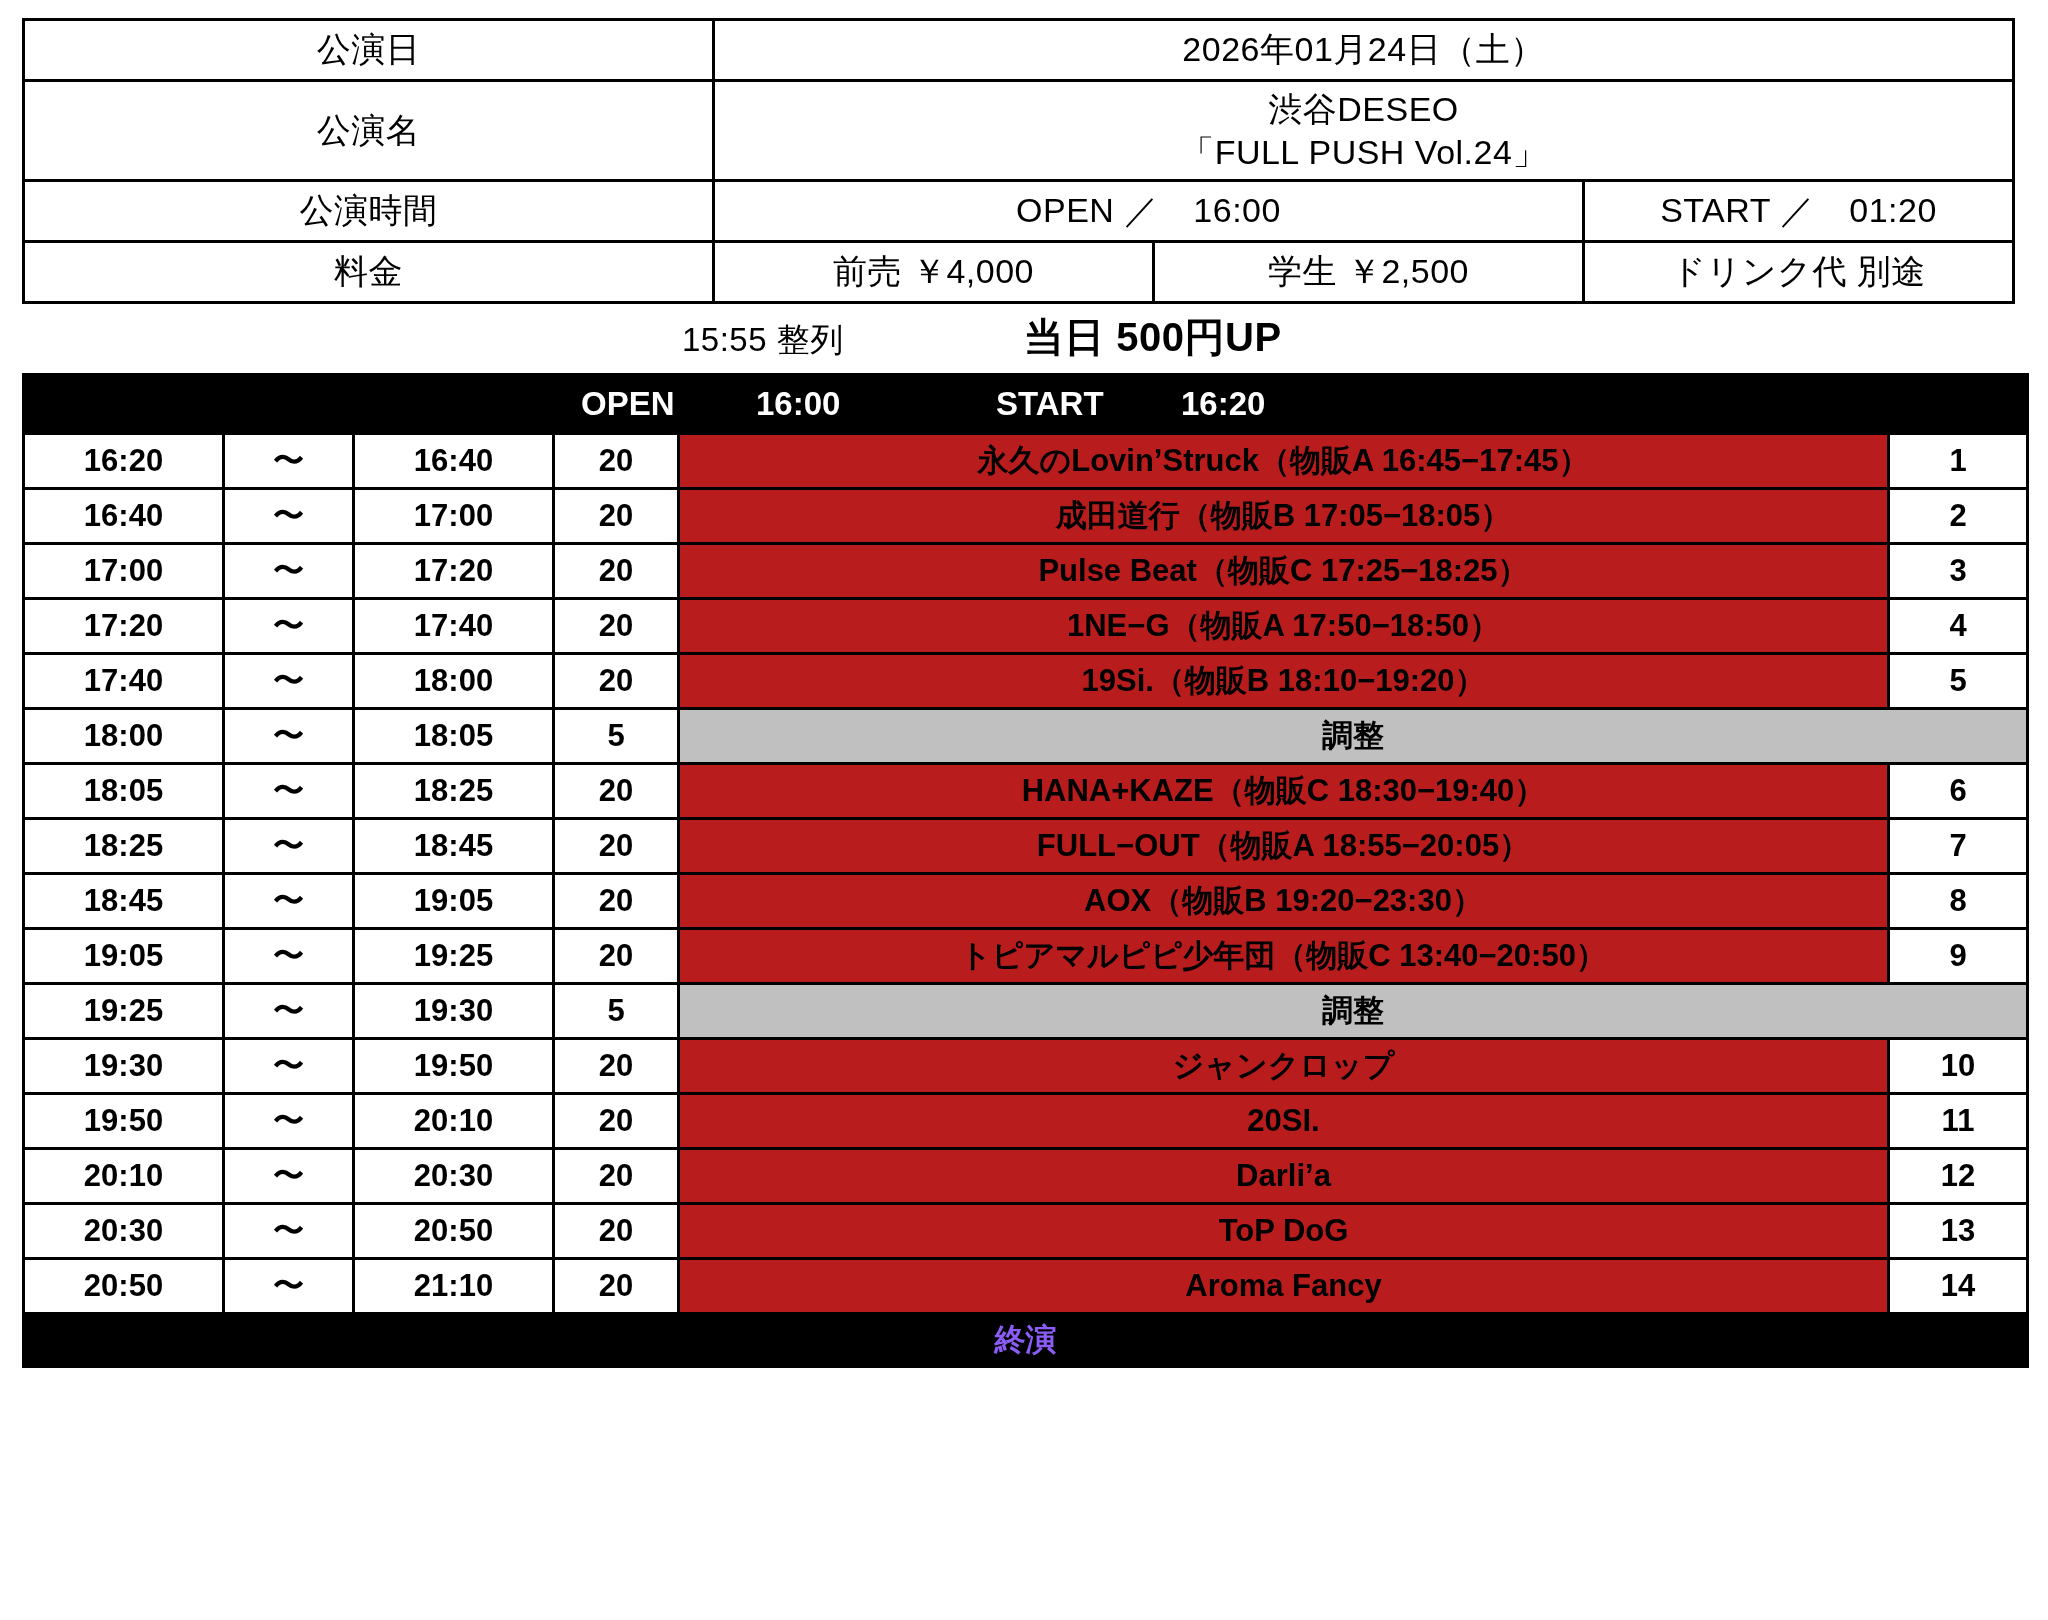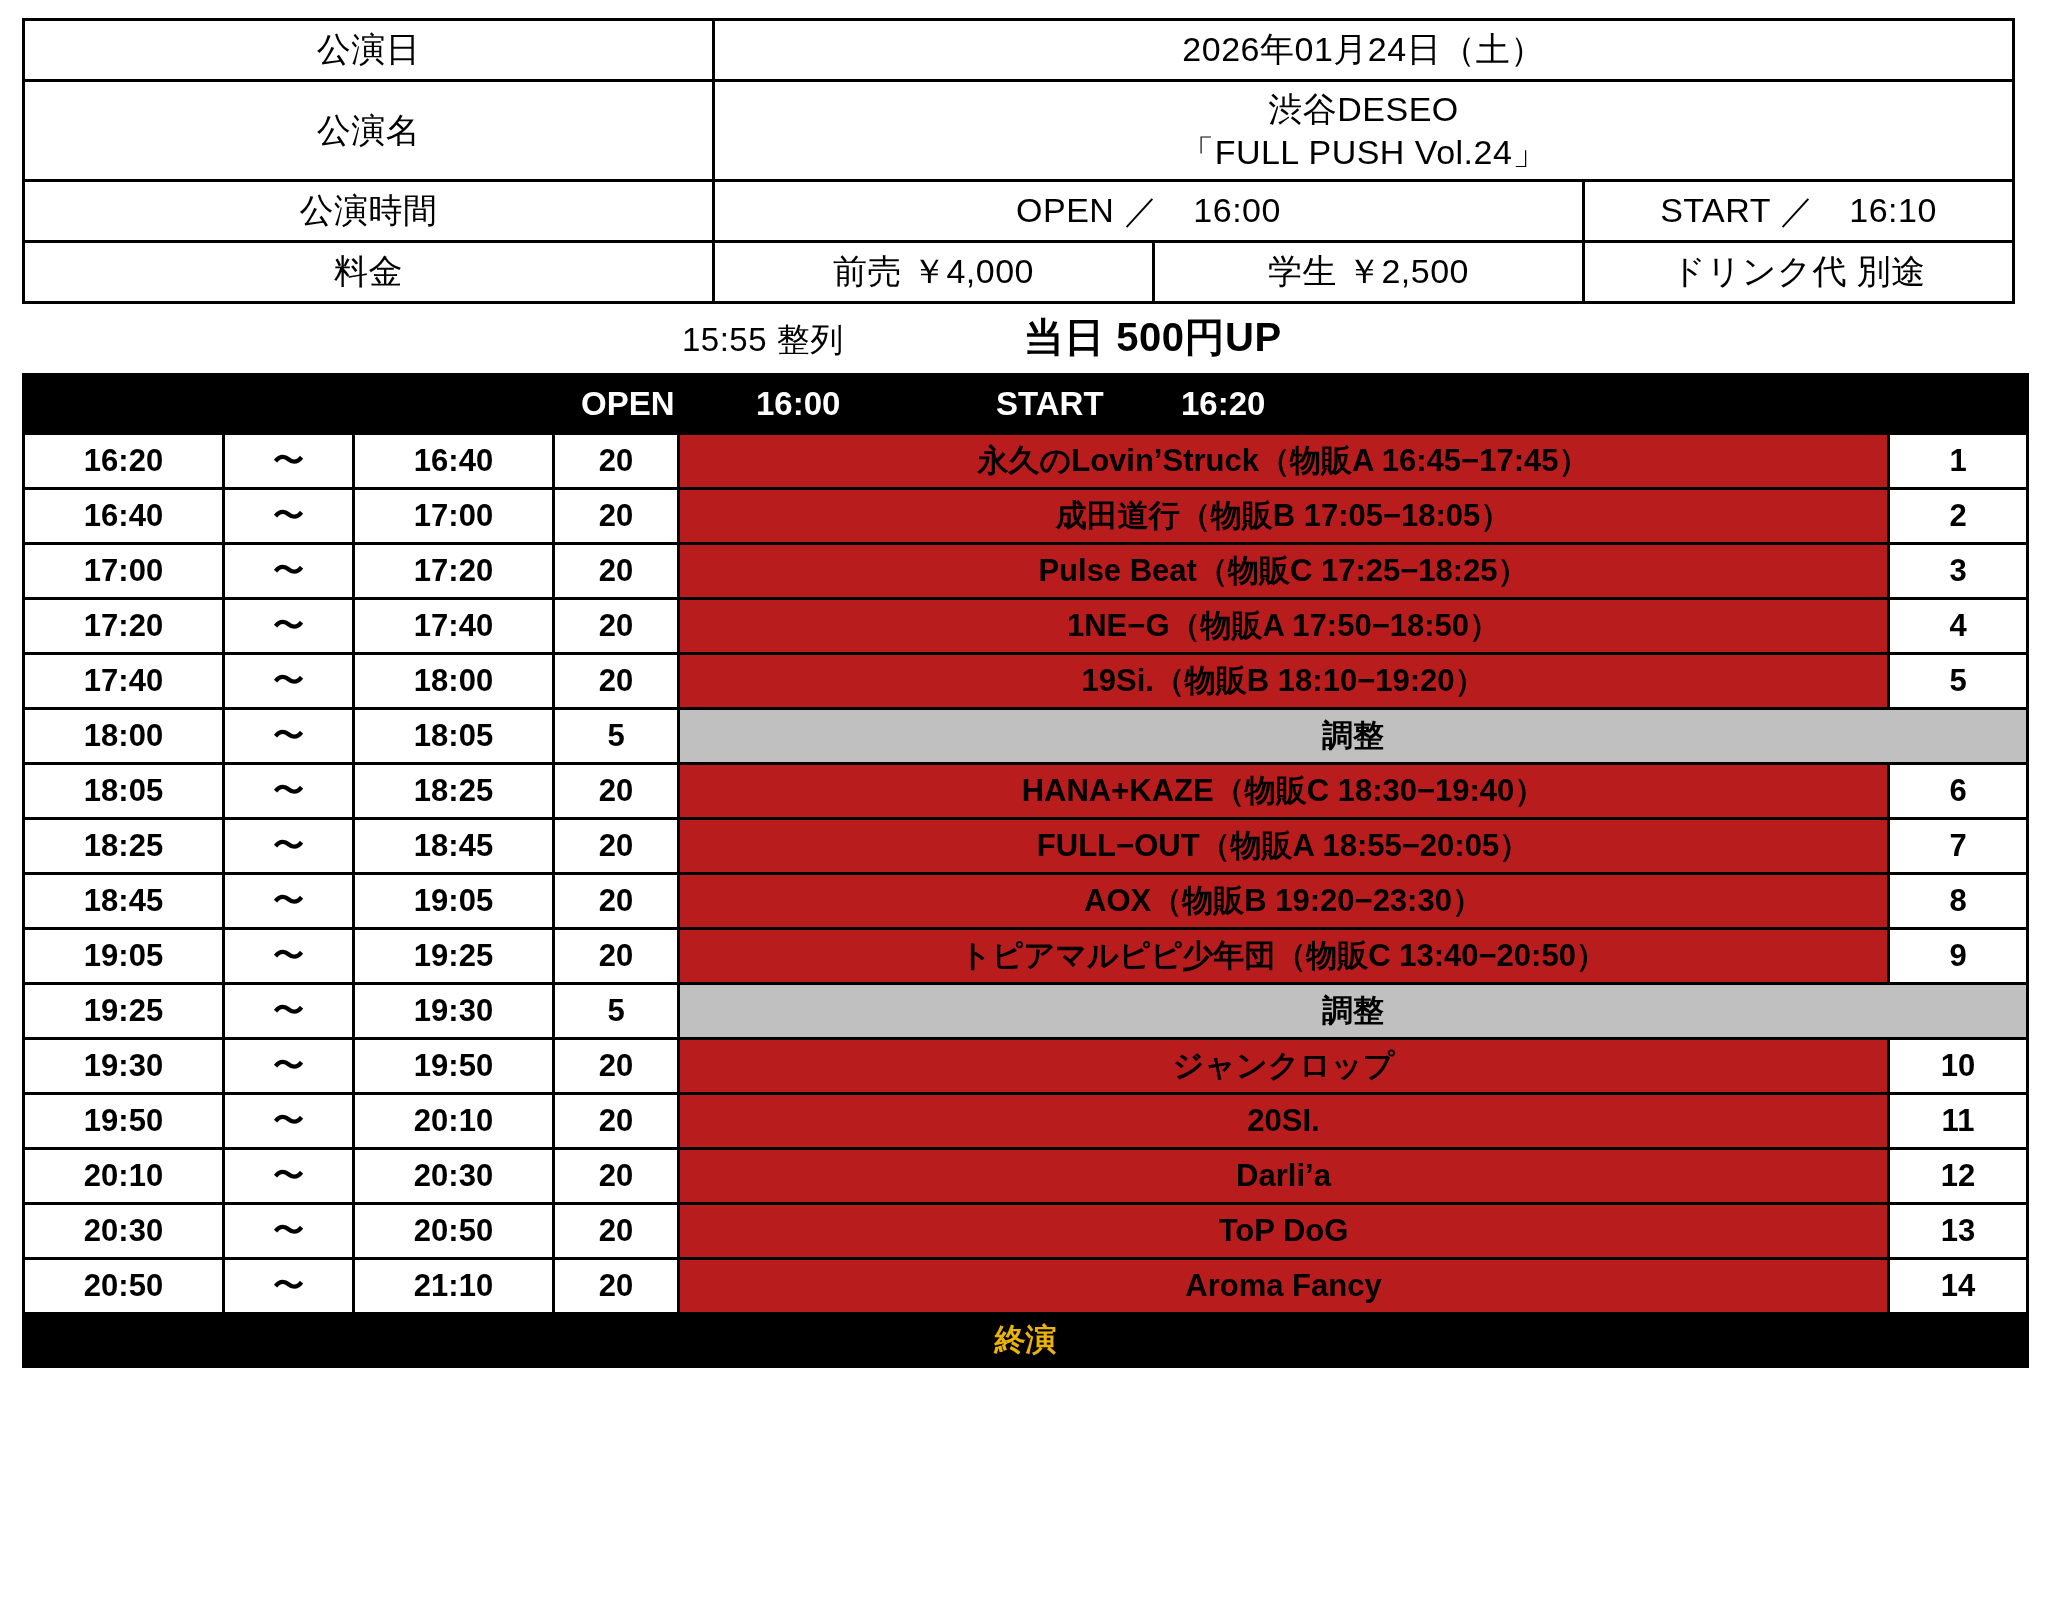--- a/index.html
+++ b/index.html
@@ -105,21 +105,21 @@
     padding-left: 556px;
   }
   .banner-inner span { display: inline-block; }
   .b-open  { width: 175px; }
   .b-open-t{ width: 240px; }
   .b-start { width: 185px; }
   .b-start-t{ }
 
   tr.end-banner td {
     background: #000000;
-    color: #eab308;
+    color: #8b5cf6;
     text-align: center;
     font-size: 31px;
     font-weight: bold;
     height: 50px;
   }
   td.adj {
     background: #c0c0c0;
   }
   td.act {
     background: #b91c1c;
@@ -148,21 +148,21 @@
       <tr>
         <td class="h-label">公演名</td>
         <td colspan="3" class="two-line-cell tight">
           <div>渋谷DESEO</div>
           <div>「FULL PUSH Vol.24」</div>
         </td>
       </tr>
       <tr>
         <td class="h-label">公演時間</td>
         <td colspan="2">OPEN ／　16:00</td>
-        <td>START ／　16:10</td>
+        <td>START ／　01:20</td>
       </tr>
       <tr>
         <td class="h-label">料金</td>
         <td>前売 ￥4,000</td>
         <td>学生 ￥2,500</td>
         <td>ドリンク代 別途</td>
       </tr>
     </tbody>
   </table>
 

